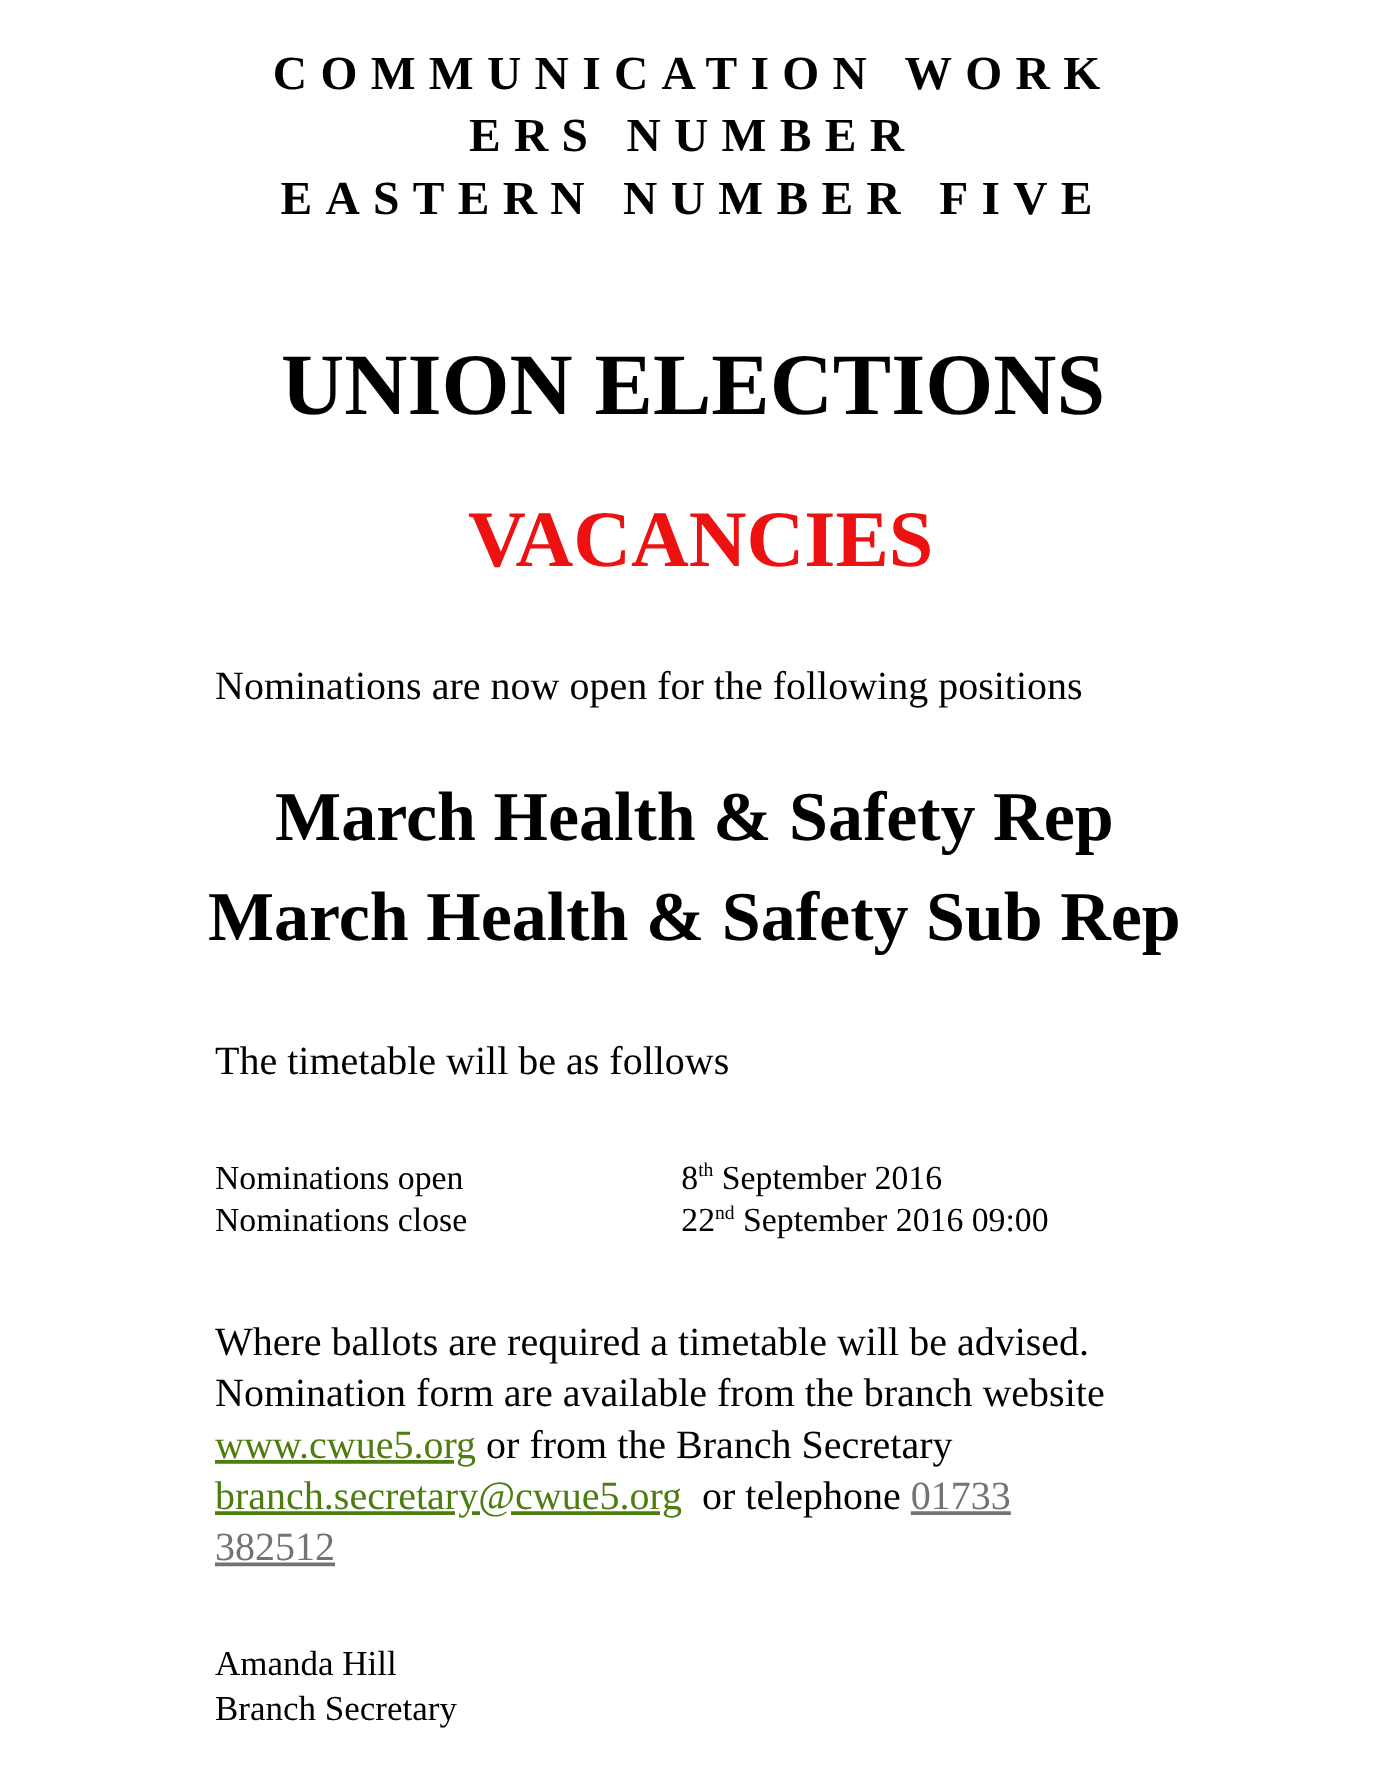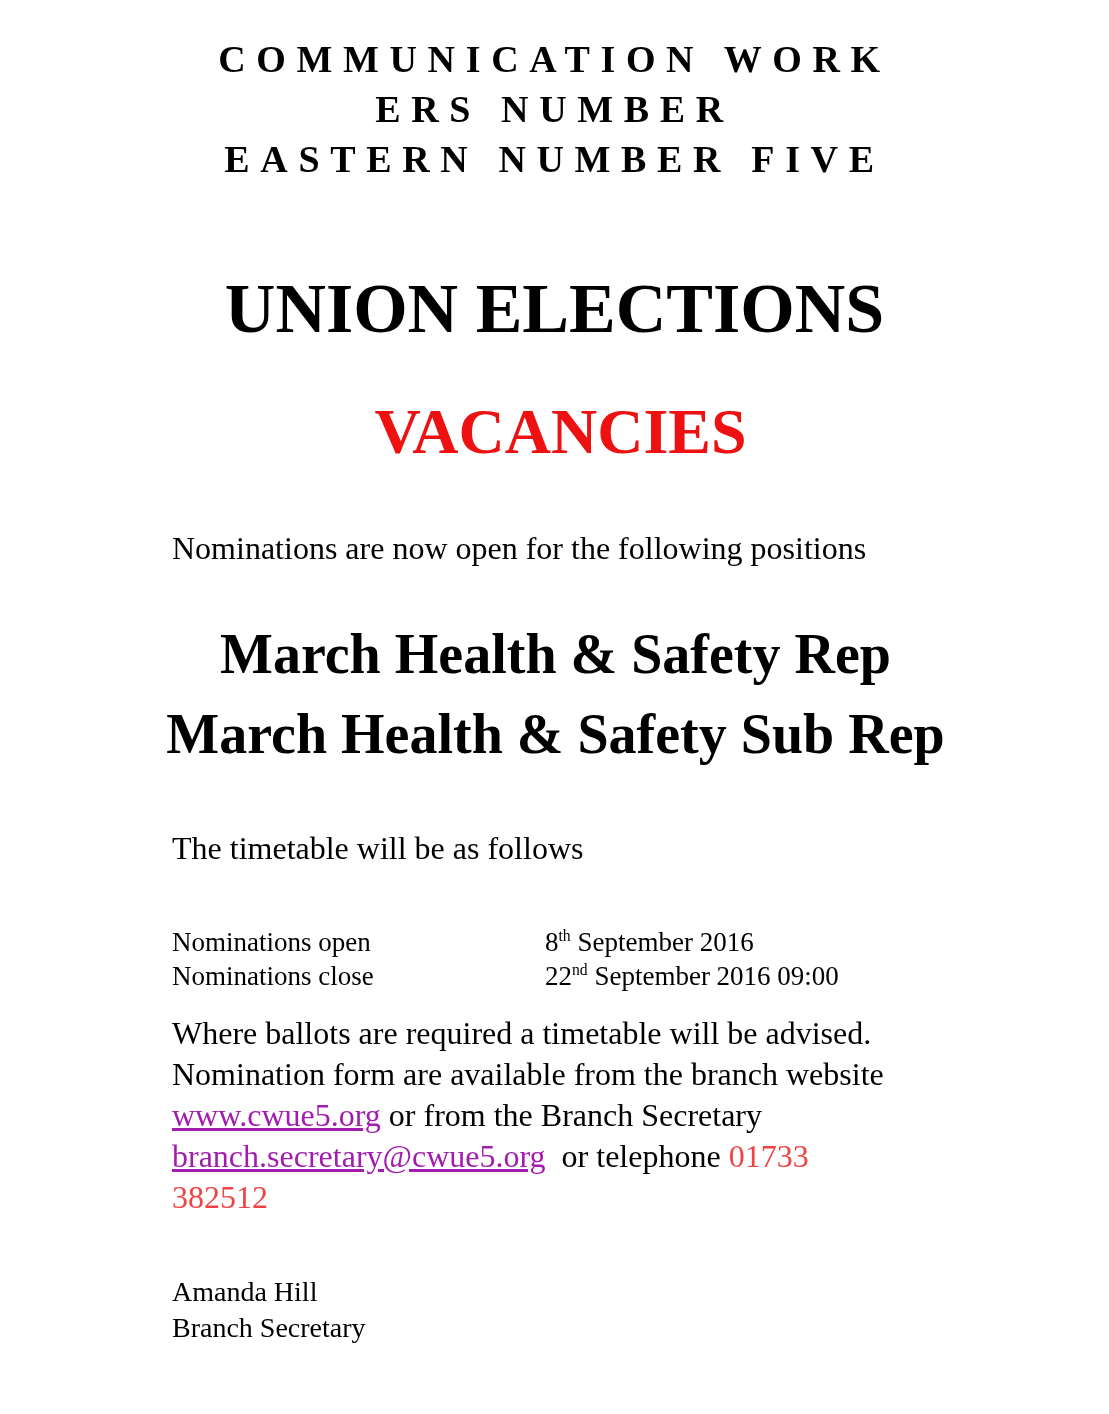--- a/index.html
+++ b/index.html
@@ -68,32 +68,32 @@
   .timetable-row { display: flex; }
   .timetable-label { width: 373px; flex: 0 0 auto; }
   .timetable-value { flex: 1 1 auto; }
   sup.ord {
     font-size: 0.58em;
     vertical-align: super;
     line-height: 0;
   }
 
   .para {
-    margin-top: 20px;
+    margin-top: 60px;
     font-size: 32px;
     line-height: 1.28;
   }
   .para-line { white-space: nowrap; }
 
   a.doc-link, span.doc-link {
-    color: #a21caf;
+    color: #4d7c0f;
     text-decoration: underline;
     cursor: pointer;
   }
-  .phone-link { color: #ef4444; cursor: pointer; }
+  .phone-link { color: #737373; text-decoration: underline; cursor: pointer; }
 
   .signature {
     margin-top: 56px;
     font-size: 28px;
     line-height: 1.28;
   }
 </style>
 </head>
 <body>
 

